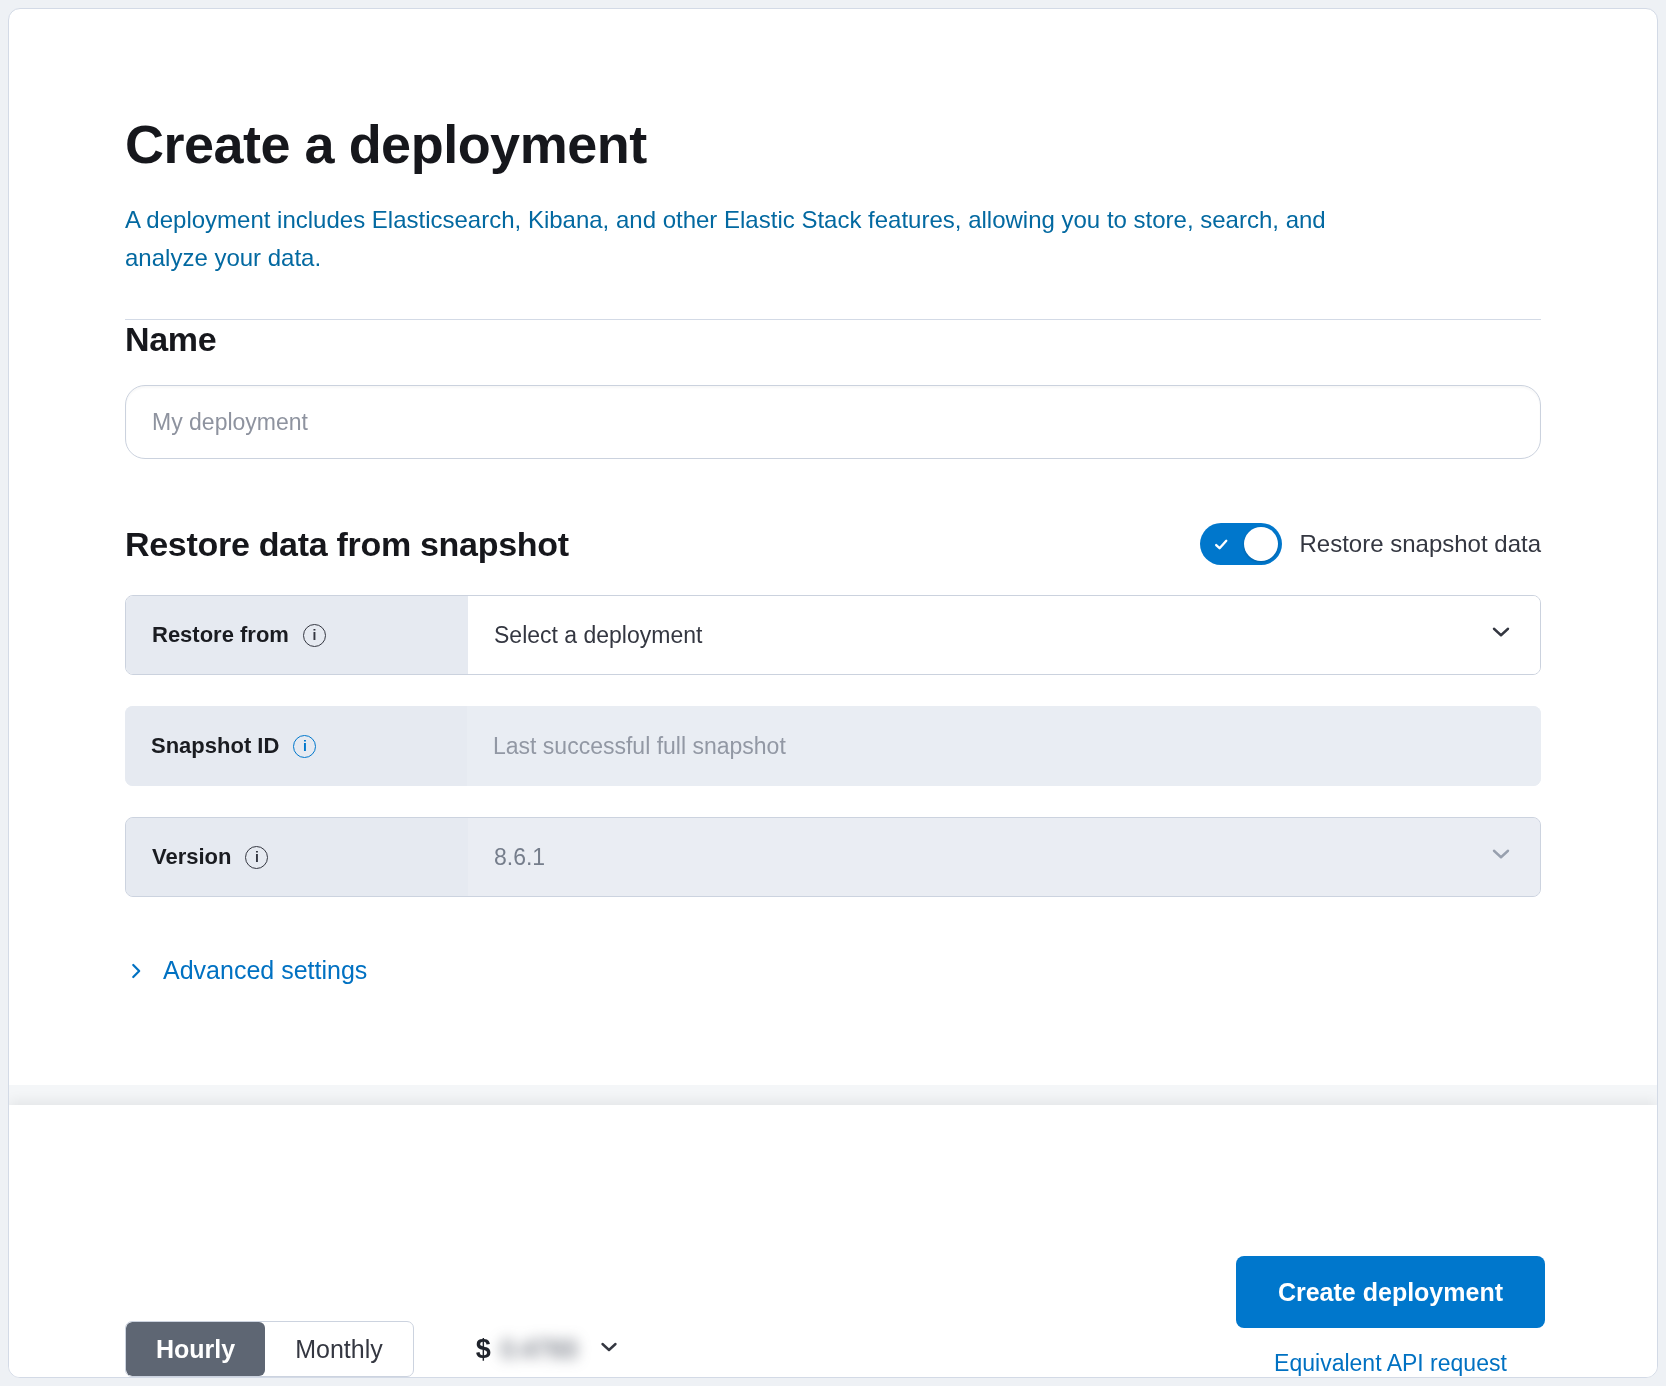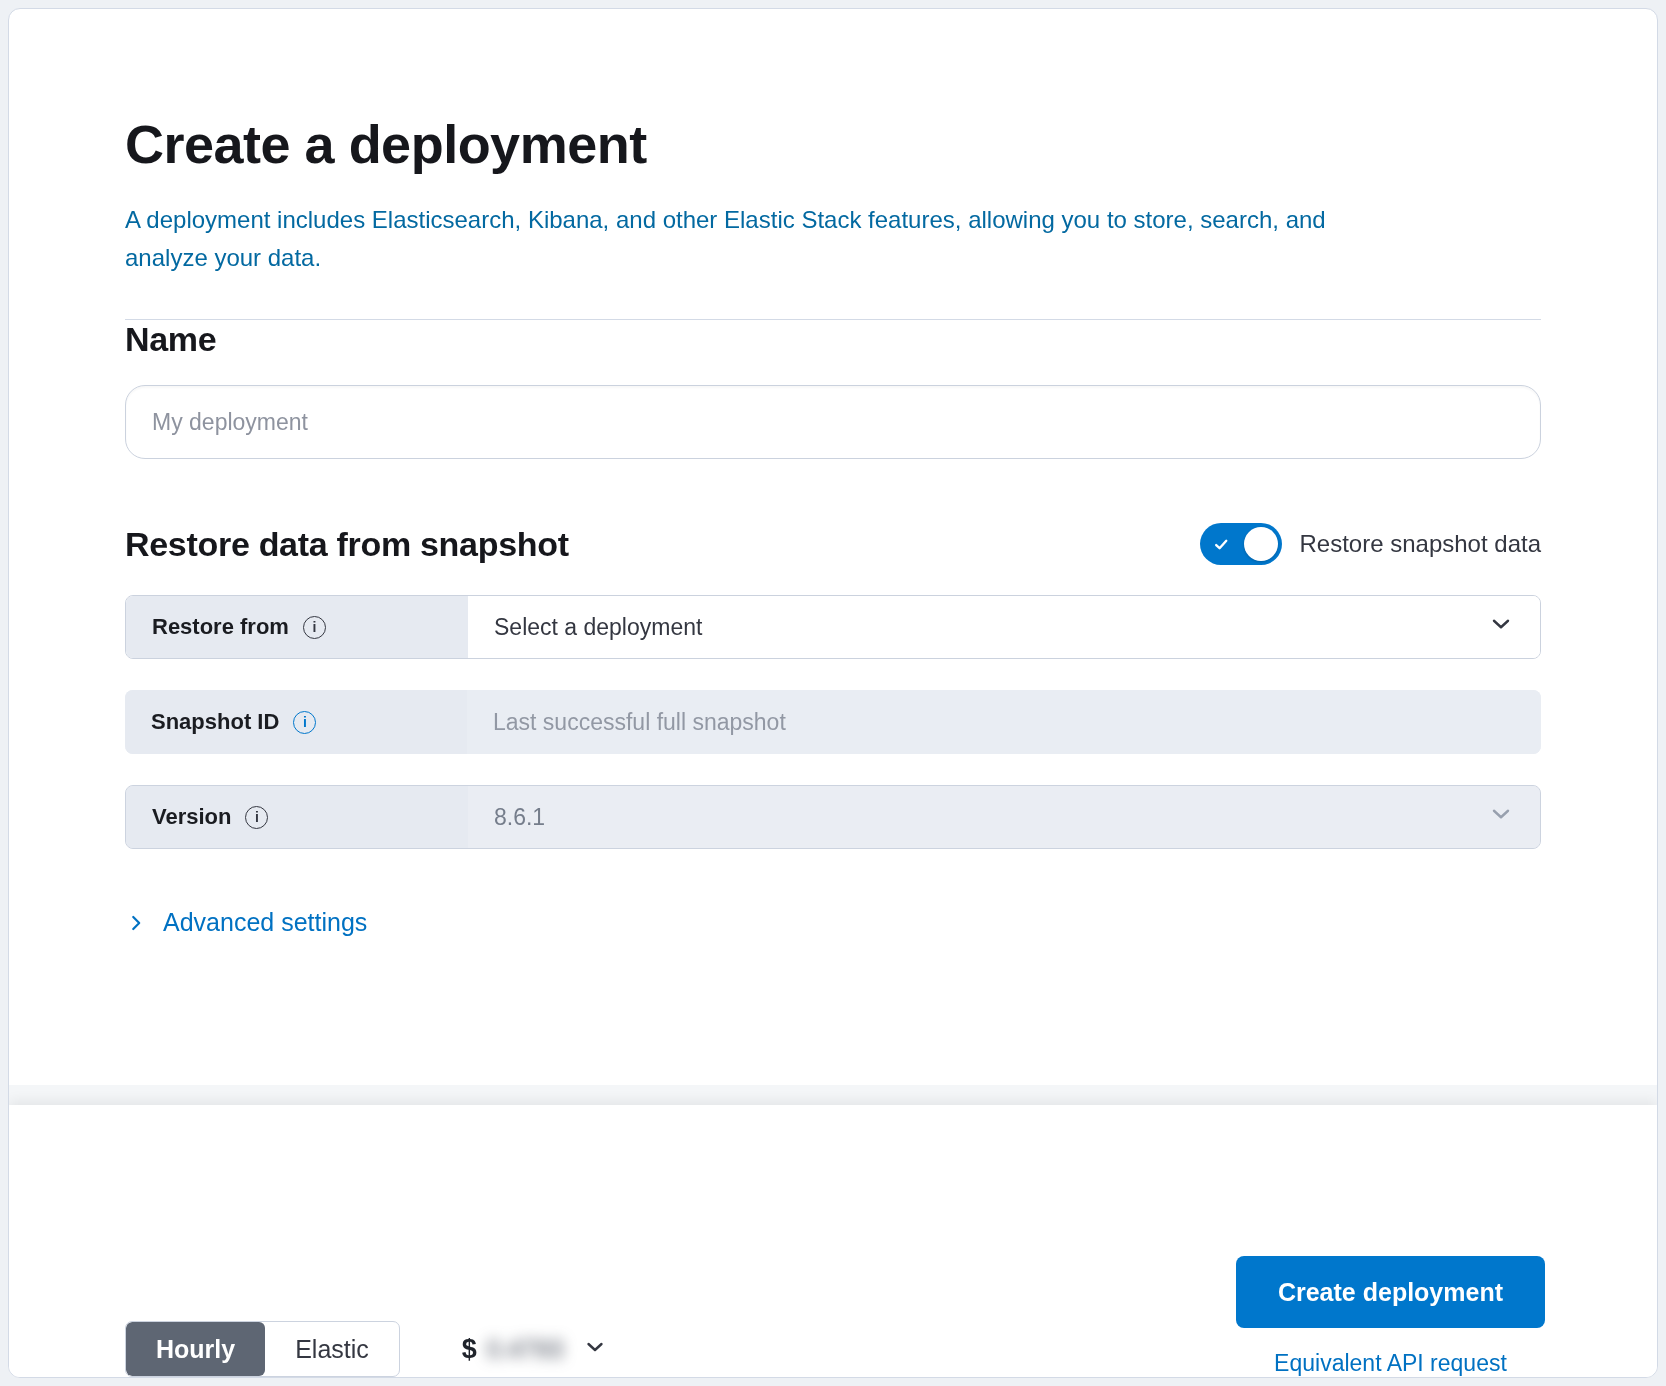--- a/index.html
+++ b/index.html
@@ -74,21 +74,21 @@
     box-shadow: 0 1px 3px rgba(0,0,0,0.2);
   }
   .switch .check {
     position: absolute; left: 13px; top: 13px;
   }
   .toggle-label { font-size: 24px; color: #343741; }
 
   .form-rows { margin-top: 30px; }
   .form-row {
     display: flex; align-items: stretch;
-    height: 64px; margin-bottom: 31px;
+    height: 80px; margin-bottom: 31px;
     border-radius: 8px; overflow: hidden;
   }
   .form-row .label-cell {
     flex: none; width: 342px;
     display: flex; align-items: center; gap: 14px;
     padding-left: 26px;
     background: #e6eaf1;
     font-size: 22px; font-weight: 700; color: #1a1c21;
   }
   .form-row .control-cell {
@@ -257,21 +257,21 @@
     </a>
 
   </div>
 
   <div class="footer-gap"></div>
 
   <div class="footer">
 
     <div class="billing-group">
       <button class="billing-btn selected">Hourly</button>
-      <button class="billing-btn unselected">Elastic</button>
+      <button class="billing-btn unselected">Monthly</button>
     </div>
 
     <div class="price-group">
       <span class="price-currency">$</span>
       <span class="price-blur">0.4793</span>
       <span class="chev">
         <svg width="24" height="24" viewBox="0 0 24 24">
             <path d="M5.5 9l6.5 6 6.5-6" fill="none" stroke="currentColor" stroke-width="2.4" stroke-linecap="round" stroke-linejoin="round"></path>
           </svg>
       </span>

